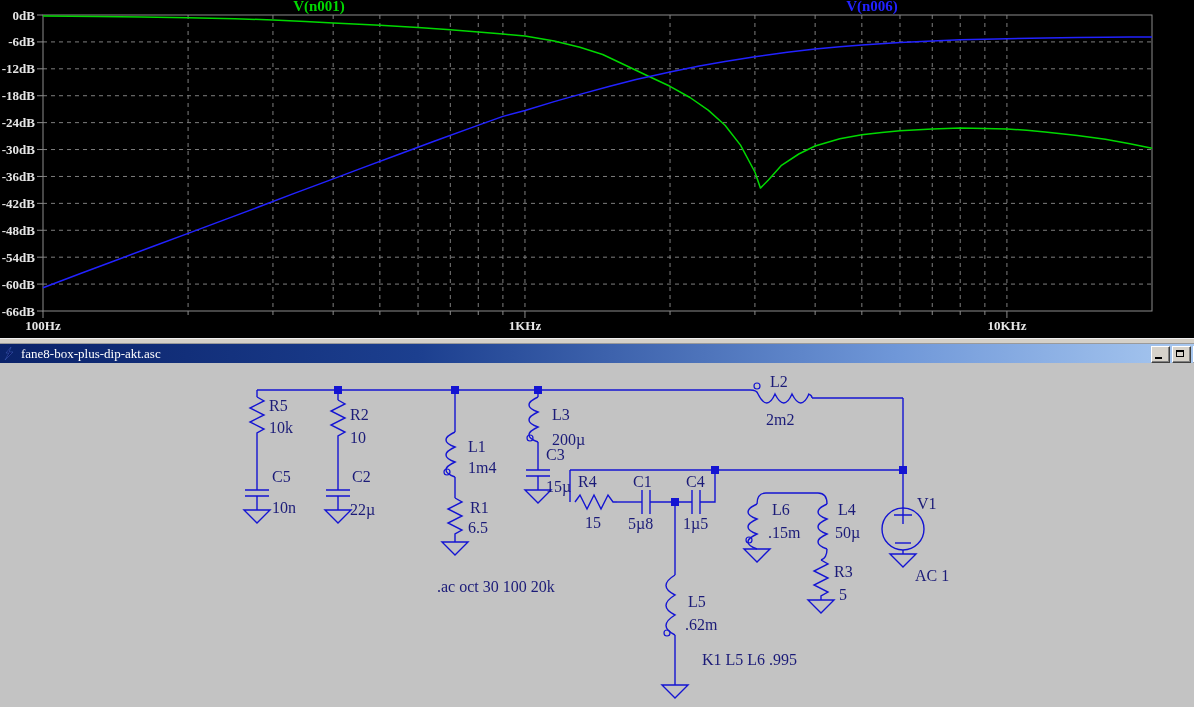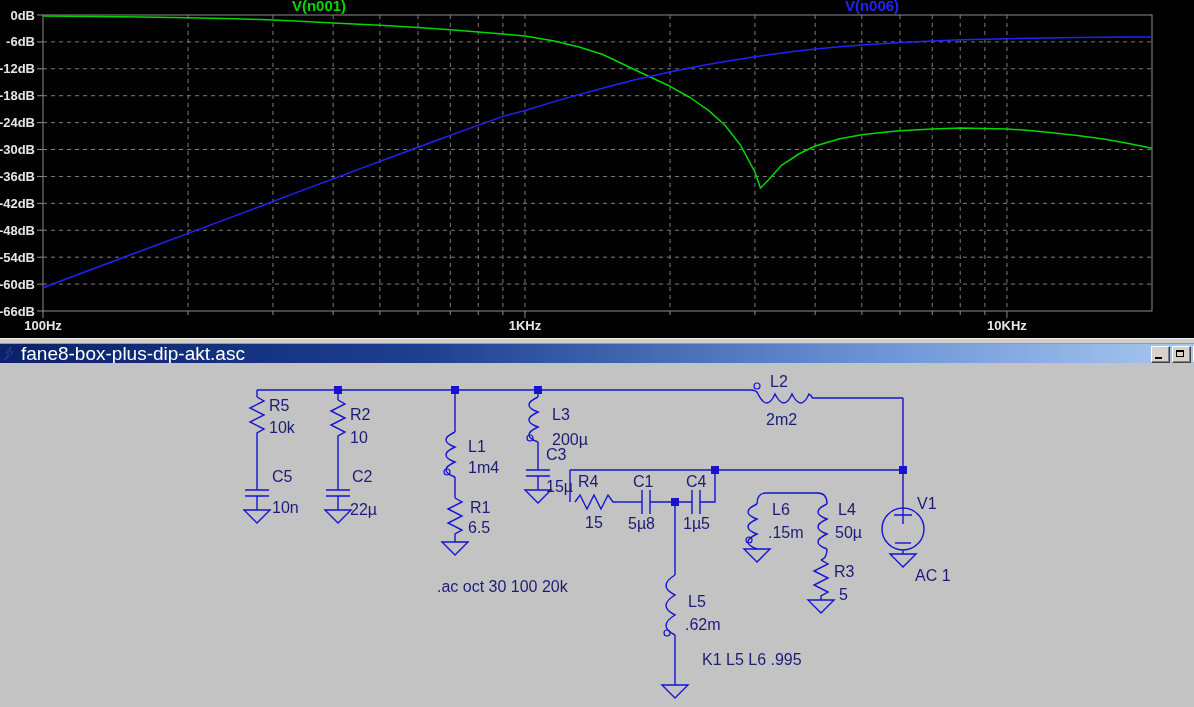--- a/index.html
+++ b/index.html
@@ -1,25 +1,25 @@
 <!DOCTYPE html>
 <html><head>
 <meta charset="utf-8">
 <style>
   html,body{margin:0;padding:0;background:#000;}
   #app{position:relative;width:1194px;height:707px;overflow:hidden;background:#ffffff;
-       font-family:Liberation Sans, sans-serif;}
+       font-family:Liberation Serif, serif;}
   #plot-pane{position:absolute;left:0;top:0;width:1194px;height:338px;background:#000;}
   #sep{position:absolute;left:0;top:338px;width:1194px;height:6px;
        background:#d4d0c8;border-top:1px solid #efefef;border-bottom:1px solid #9a9a9a;box-sizing:border-box;}
   #titlebar{position:absolute;left:0;top:344px;width:1194px;height:19px;
        background:linear-gradient(to right,#0a2269,#1c3f8f 35%,#6f97d8 75%,#a8c8f0);
        display:flex;align-items:center;}
   #titlebar .ticon{width:13px;height:13px;margin-left:3px;margin-right:5px;flex:0 0 auto;}
-  #titlebar .ttext{color:#fff;font-size:19px;line-height:19px;white-space:nowrap;}
+  #titlebar .ttext{color:#fff;font-size:13px;line-height:19px;white-space:nowrap;}
   #winbtns{position:absolute;left:1151px;top:346px;width:60px;height:16px;display:flex;gap:2px;}
   .wbtn{width:17px;height:15px;background:#d6d2ca;border:1px solid;
         border-color:#fff #404040 #404040 #fff;box-shadow:inset -1px -1px 0 #808080;
         position:relative;flex:0 0 auto;}
   .wbtn .g-min{position:absolute;left:3px;bottom:3px;width:7px;height:2px;background:#000;}
   .wbtn .g-max{position:absolute;left:3px;top:3px;width:8px;height:7px;border:1px solid #000;border-top-width:2px;box-sizing:border-box;}
   #schem-pane{position:absolute;left:0;top:363px;width:1194px;height:344px;background:#c3c3c3;}
   svg text{user-select:none;}
 </style>
 </head>

